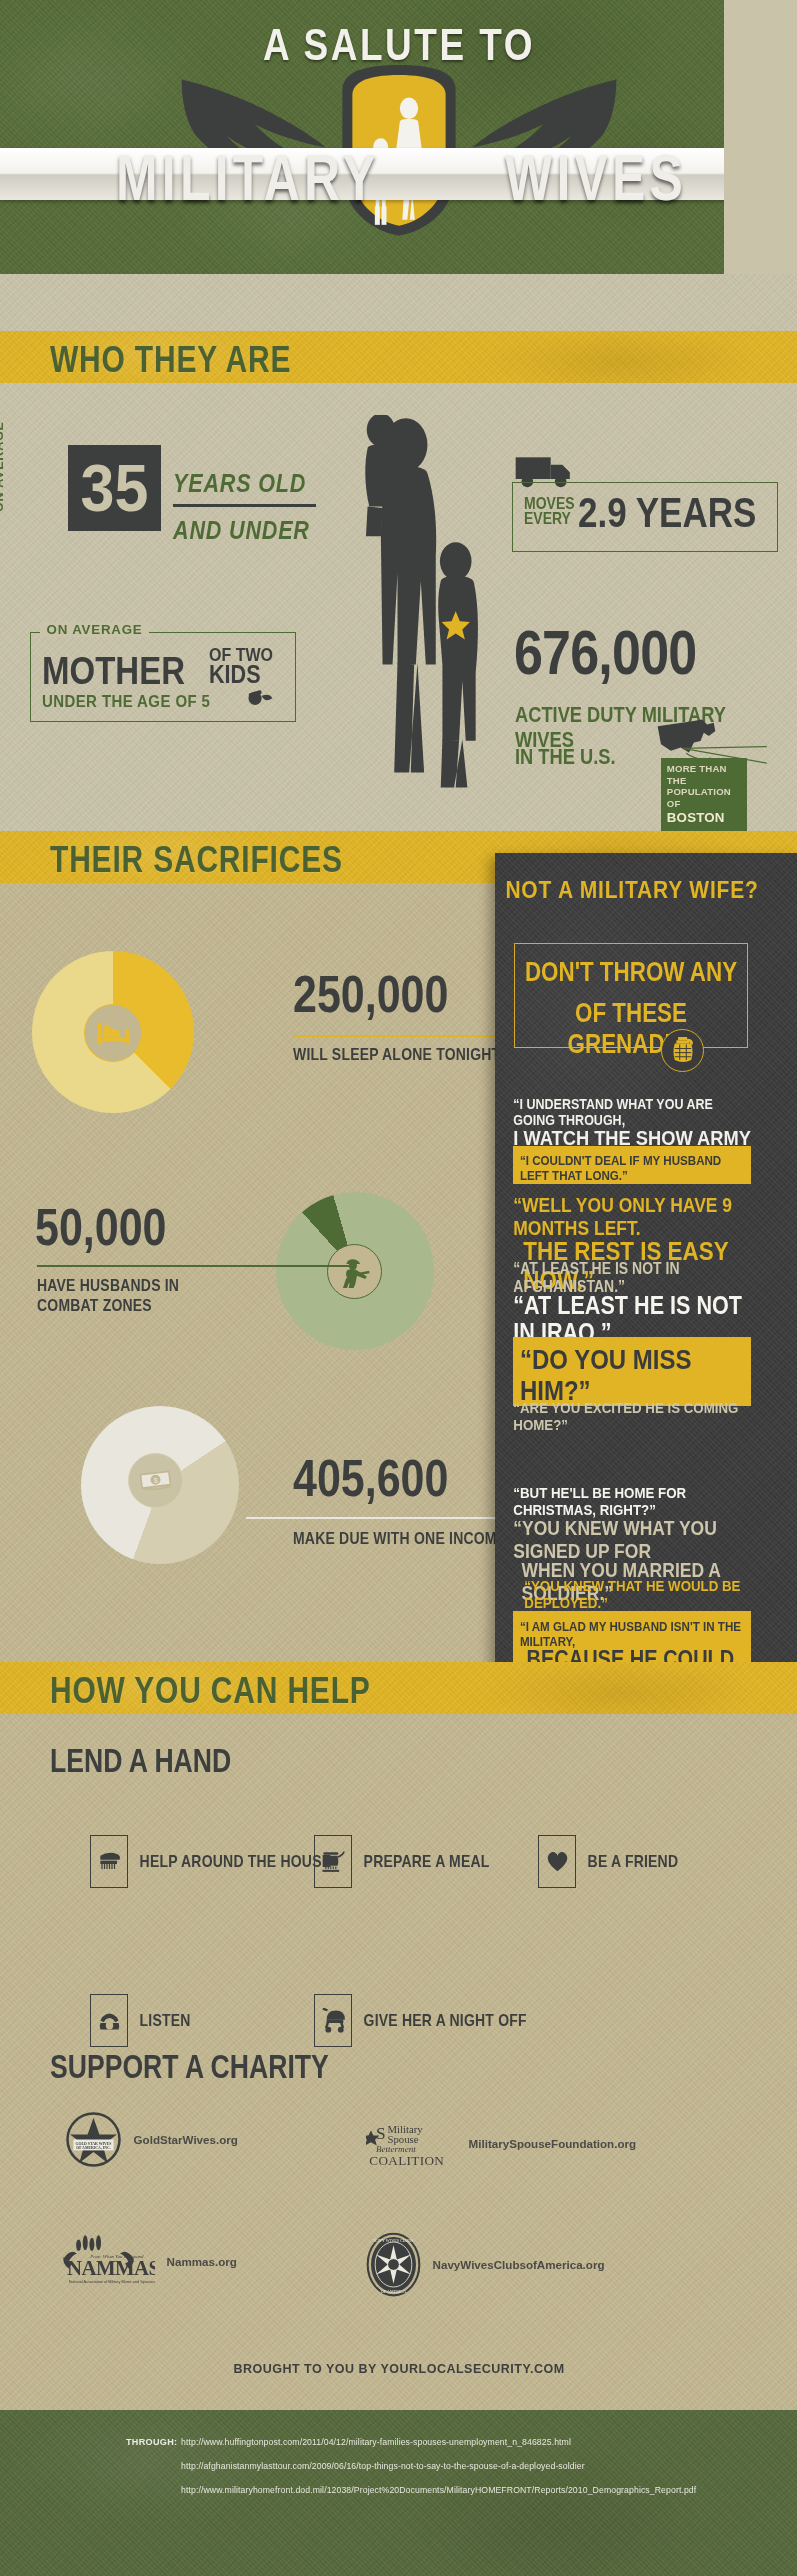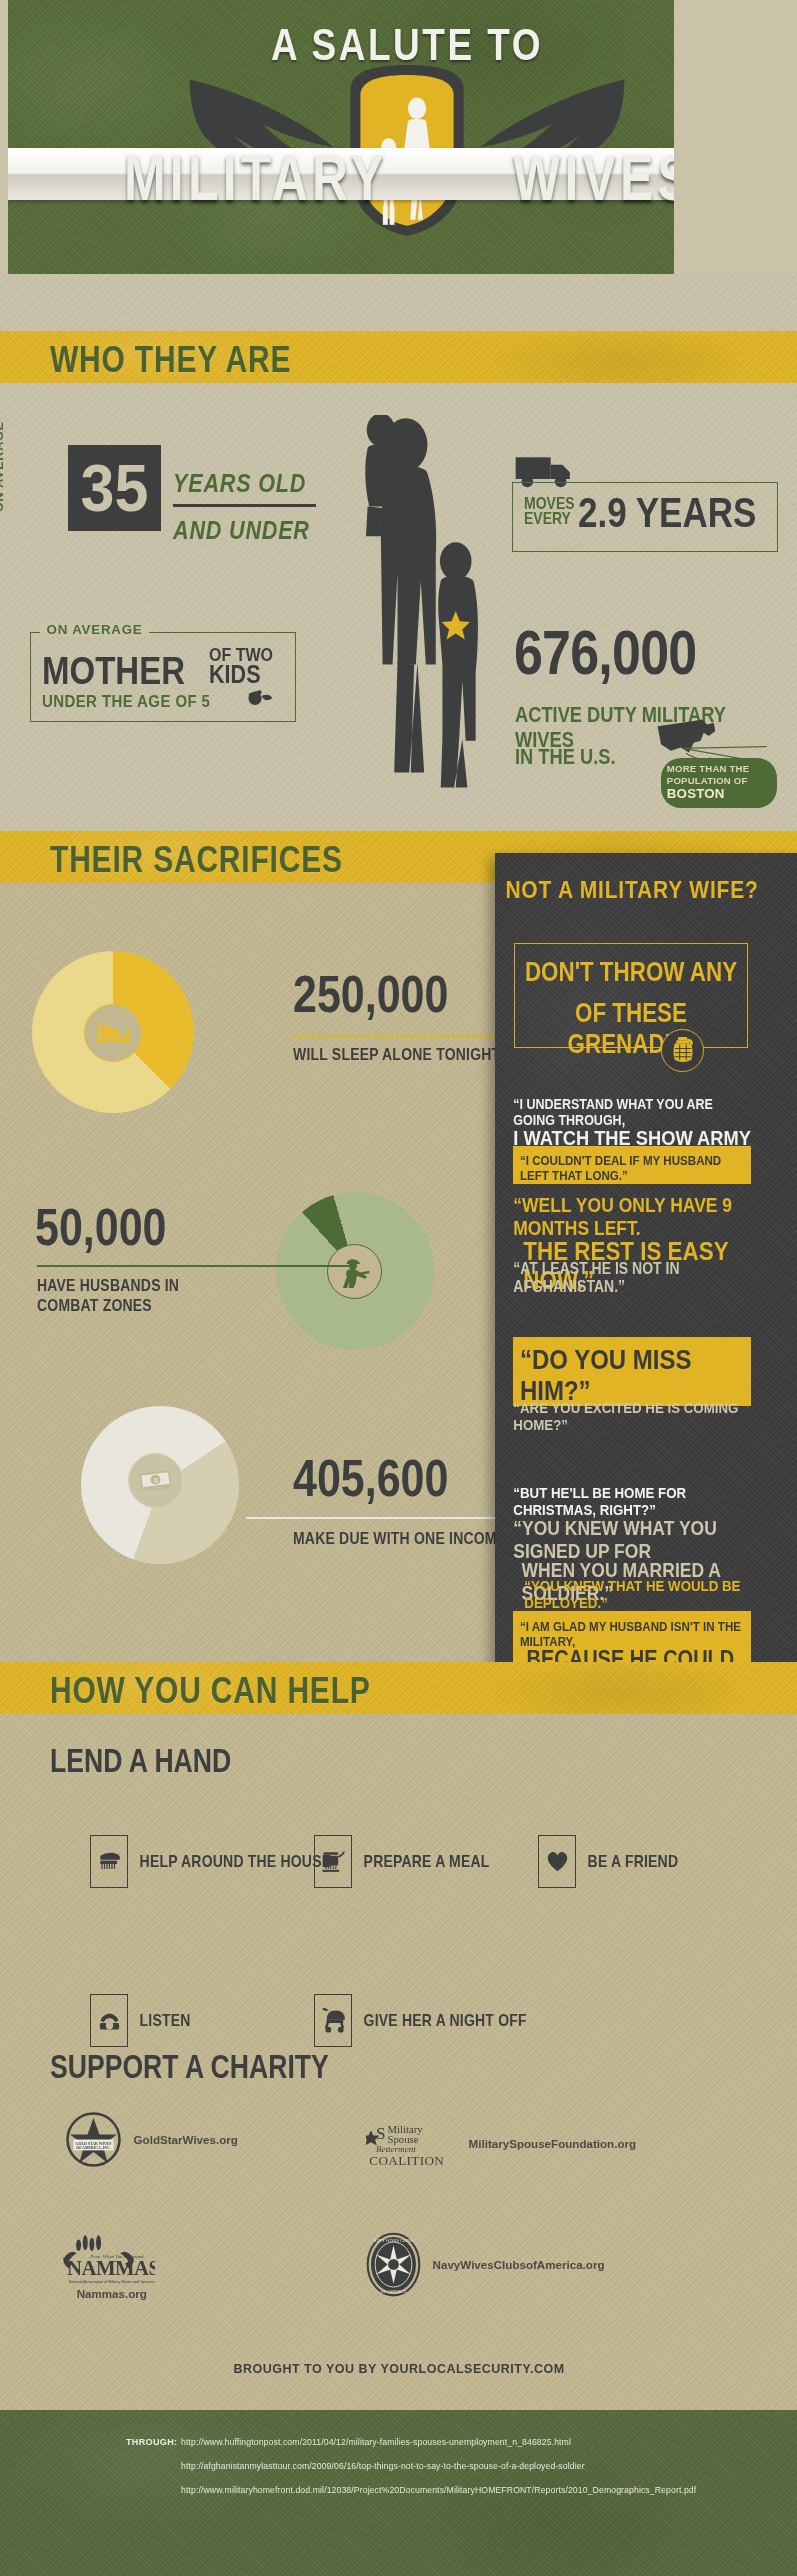--- a/index.html
+++ b/index.html
@@ -14,21 +14,21 @@
   
   .tex {
     position: absolute; inset: 0; pointer-events: none;
     background-image:
       repeating-linear-gradient(45deg, rgba(255,255,255,.035) 0 1.7px, rgba(0,0,0,.025) 1.7px 3.3px),
       repeating-linear-gradient(-45deg, rgba(255,255,255,.02) 0 2.5px, rgba(0,0,0,.018) 2.5px 5px);
     opacity: .9;
   }
 
   
-  .hero { position: absolute; left:8px; top:0; width:666px; height:274px;
+  .hero { position: absolute; left:0; top:0; width:724px; height:274px;
     background:#556b37;
     background-image:
       radial-gradient(ellipse 183px 116px at 12% 30%, rgba(255,255,255,.06), transparent 70%),
       radial-gradient(ellipse 216px 133px at 72% 18%, rgba(0,0,0,.09), transparent 70%),
       radial-gradient(ellipse 166px 100px at 40% 78%, rgba(255,255,255,.05), transparent 70%),
       radial-gradient(ellipse 150px 91px at 88% 62%, rgba(0,0,0,.07), transparent 70%);
     overflow:hidden;
   }
   .salute { position:absolute; top:20px; left:0; width:798px; text-align:center;
     font-family:"Liberation Sans Narrow","Liberation Sans",sans-serif;
@@ -107,22 +107,22 @@
   .moves-num { position:absolute; left:578px; top:489px;
     font-family:"Liberation Sans Narrow","Liberation Sans",sans-serif; font-weight:bold;
     font-size:35px; color:#3d3f3e; transform:scaleY(1.2); transform-origin:left top; }
 
   .big676 { position:absolute; left:514px; top:615px;
     font-family:"Liberation Sans Narrow","Liberation Sans",sans-serif; font-weight:bold;
     font-size:52px; color:#3d3f3e; transform:scaleY(1.22); transform-origin:left top; letter-spacing:-0.8px;}
   .sub676 { position:absolute; left:515px; top:702px; width:266px; line-height:1.15; }
   .sub676 div { font-family:"Liberation Sans Narrow","Liberation Sans",sans-serif; font-weight:bold;
     font-size:18.3px; color:#4f6b35; transform:scaleY(1.18); transform-origin:left top;}
-  .boston { position:absolute; left:661px; top:758px; width:116px; background:#4f6b35;
-    padding:5px 5.8px 5.8px 5.8px;border-radius:20px; }
+  .boston { position:absolute; left:661px; top:758px; width:86px; background:#4f6b35;
+    padding:5px 5.8px 5.8px 5.8px; }
   .boston div { font-family:"Liberation Sans Narrow","Liberation Sans",sans-serif; font-weight:bold;
     color:#dcd6bd; font-size:9.6px; line-height:1.22; letter-spacing:0.2px; }
   .boston .big { font-size:13.3px; color:#f0ead0; }
 
   
   .pie { position:absolute; border-radius:50%; }
   .pie-center { position:absolute; border-radius:50%; border:1.7px solid; display:flex;
     align-items:center; justify-content:center; }
   .num-big { position:absolute; font-family:"Liberation Sans Narrow","Liberation Sans",sans-serif;
     font-weight:bold; font-size:43px; color:#3d3f3e; transform:scaleY(1.22); transform-origin:left top; }
@@ -392,20 +392,23 @@
 
     <div class="q" style="top:342px;color:#e0b425;">
       <span class="l1" style="font-size:17.5px">“WELL YOU ONLY HAVE 9 MONTHS LEFT.</span>
       <span class="l2" style="font-size:22.4px;margin-top:3.3px;margin-left:10px">THE REST IS EASY NOW.”</span>
     </div>
 
     <div class="q" style="top:407px;color:#cdc6ab;">
       <span class="l1" style="font-size:14px">“AT LEAST HE IS NOT IN AFGHANISTAN.”</span>
     </div>
 
+    <div class="q" style="top:439px;color:#f5f4ef;">
+      <span class="l1" style="font-size:21.6px">“AT LEAST HE IS NOT IN IRAQ.”</span>
+    </div>
 
     <div class="q hl" style="top:484px;padding:7.5px 6.6px;">
       <span class="l1" style="font-size:24px">“DO YOU MISS HIM?”</span>
     </div>
 
     <div class="q" style="top:547px;color:#cdc6ab;">
       <span class="l1" style="font-size:13.3px">“ARE YOU EXCITED HE IS COMING HOME?”</span>
     </div>
 
 
@@ -536,21 +539,21 @@
       <path d="M6 16 l3 6 l7 0 l-5 5 l2 7 l-7 -4 l-7 4 l2 -7 l-5 -5 l7 0z" fill="#3d3f3e"></path>
       <text x="12" y="26" font-size="21" fill="#3d3f3e" font-family="Liberation Serif, serif">S</text>
       <text x="26" y="19" font-size="13" fill="#3d3f3e" font-family="Liberation Serif, serif">Military</text>
       <text x="26" y="31" font-size="13" fill="#3d3f3e" font-family="Liberation Serif, serif">Spouse</text>
       <text x="12" y="42" font-size="11" fill="#3d3f3e" font-family="Liberation Serif, serif" font-style="italic">Betterment</text>
       <text x="4" y="58" font-size="16" fill="#3d3f3e" font-family="Liberation Serif, serif" letter-spacing="0.4">COALITION</text>
     </svg>
     <div class="char-url">MilitarySpouseFoundation.org</div>
   </div>
 
-  <div class="char-item" style="left:57px;top:2235px;flex-direction:column;">
+  <div class="char-item" style="left:57px;top:2235px;">
     <svg width="98" height="52" viewBox="0 0 118 62">
       <g fill="#3d3f3e">
         <ellipse cx="26" cy="12" rx="3" ry="7"></ellipse>
           <ellipse cx="34" cy="9" rx="3" ry="9"></ellipse>
         <ellipse cx="42" cy="11" rx="3" ry="8"></ellipse>
           <ellipse cx="50" cy="9" rx="3" ry="9"></ellipse>
         <path d="M8 28 q8 -12 16 -6 q-6 2 -10 10z"></path>
           <path d="M92 28 q-8 -12 -16 -6 q6 2 10 10z"></path>
         <path d="M14 40 q-8 -6 -6 -14 q4 6 10 8z"></path>
           <path d="M86 40 q8 -6 6 -14 q-4 6 -10 8z"></path>

